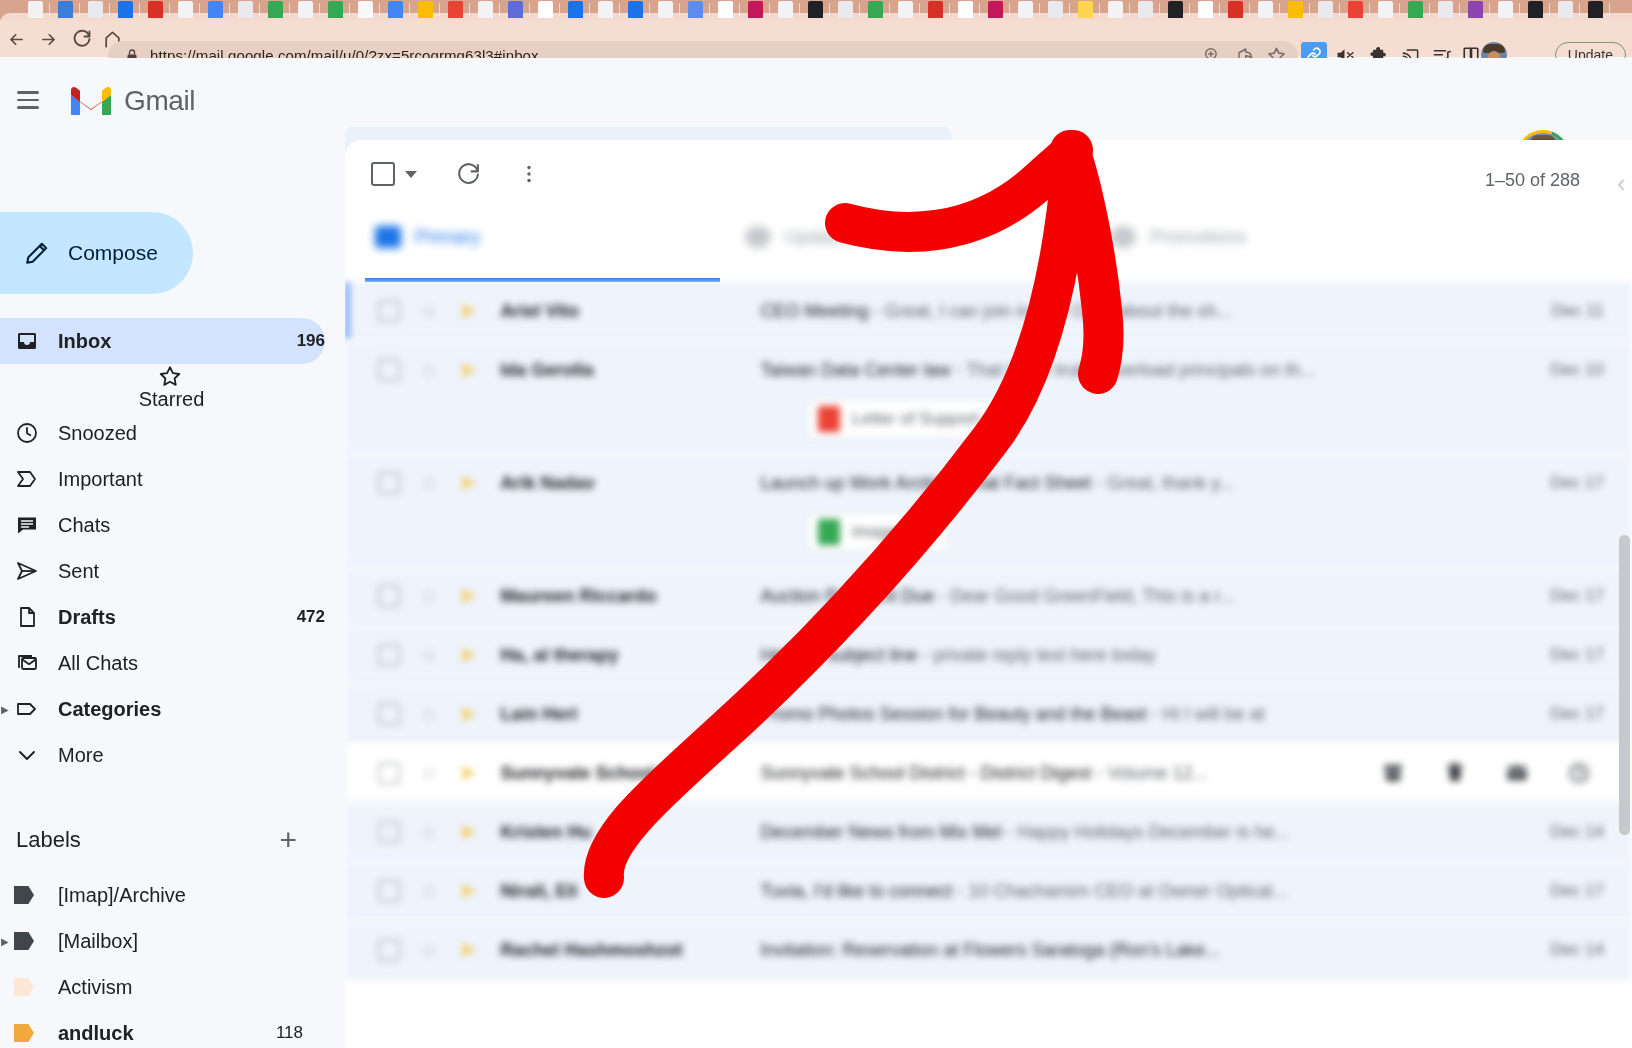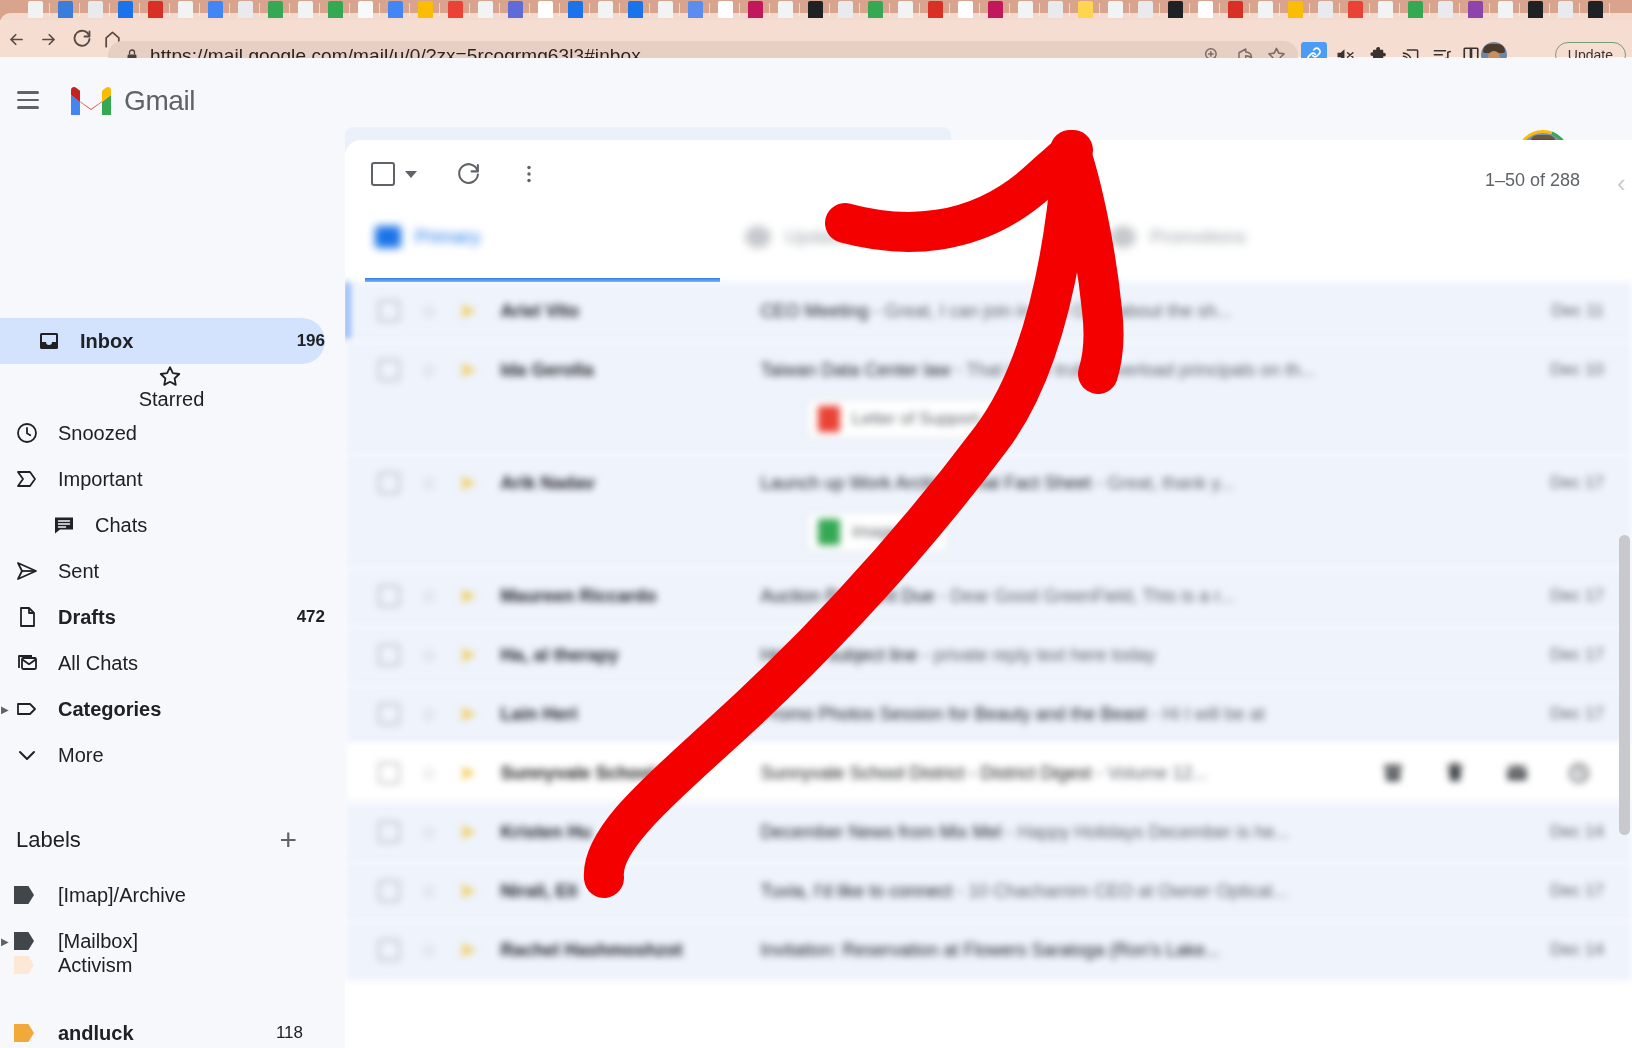--- a/index.html
+++ b/index.html
@@ -41,21 +41,21 @@
   }
   #omnibox {
     position: absolute; left: 108px; top: 21px; width: 1190px; height: 29px;
     background: #e8cfc4; border-radius: 15px;
     display: flex; align-items: center;
   }
   #omnibox .lock {
     margin-left: 18px; width: 12px; height: 14px; position: relative; flex: 0 0 auto;
   }
   #url-text {
-    margin-left: 12px; font-size: 19px; color: #2c2320;
+    margin-left: 12px; font-size: 15px; color: #2c2320;
     white-space: nowrap; letter-spacing: .1px;
   }
   .tb-icon {
     position: absolute; top: 22px; width: 26px; height: 26px;
     display: flex; align-items: center; justify-content: center; color: #463a35;
   }
   #update-btn {
     position: absolute; right: 6px; top: 22px; height: 26px;
     padding: 0 12px; border: 1px solid #7a9a72; border-radius: 14px;
     display: flex; align-items: center; font-size: 14px; color: #3a3330;
@@ -134,21 +134,21 @@
     display: flex; align-items: center; cursor: pointer;
   }
   #compose-label { margin-left: 18px; font-size: 21px; color: #001d35; }
   #compose-icon { margin-left: 24px; color: #001d35; display: flex; }
 
   .nav-row {
     position: absolute; left: 0; height: 46px; width: 325px;
     display: flex; align-items: center; border-radius: 0 24px 24px 0;
     cursor: pointer;
   }
-  .nav-row.active { background: #d3e3fd; padding-left: 22px; }
+  .nav-row.active { background: #d3e3fd; }
   .nav-icon { width: 26px; margin-left: 14px; display: flex; align-items: center; justify-content: center; color: #202124; }
   .nav-label { margin-left: 18px; font-size: 20px; color: #202124; flex: 1; }
   .nav-label.bold { font-weight: bold; }
   .nav-count { font-size: 17px; color: #202124; }
   .nav-count.bold { font-weight: bold; }
   .nav-caret { position: absolute; left: 1px; color: #5f6368; font-size: 10px; }
 
   #labels-head {
     position: absolute; left: 0; top: 676px; width: 325px; height: 48px;
     display: flex; align-items: center;
@@ -506,20 +506,29 @@
     <div id="gm-avatar">
       <div class="inner">
           <span class="hatband"></span>
           <span class="hat"></span>
           <span class="face"></span>
         </div>
     </div>
   </div>
 
   <div id="sidebar">
+    <div id="compose-btn">
+      <span id="compose-icon">
+        <svg width="26" height="26" viewBox="0 0 24 24" fill="none" stroke="currentColor" stroke-width="1.9" stroke-linejoin="round">
+            <path d="M16.5 3.5l4 4L8 20l-5 1 1-5z"></path>
+            <path d="M14.5 5.5l4 4"></path>
+          </svg>
+      </span>
+      <span id="compose-label">Compose</span>
+    </div>
     <div id="nav-list">
         <div class="nav-row active" style="top: 178px;">
           <span class="nav-icon">
             <svg width="24" height="24" viewBox="0 0 24 24" fill="currentColor">
               <path d="M3 5.5A1.5 1.5 0 0 1 4.5 4h15A1.5 1.5 0 0 1 21 5.5v13A1.5 1.5 0 0 1 19.5 20h-15A1.5 1.5 0 0 1 3 18.5zM5 6v7h4a3 3 0 0 0 6 0h4V6z"></path>
             </svg>
           </span>
           <span class="nav-label bold">Inbox</span>
           <span class="nav-count bold">196</span>
         </div>
@@ -541,21 +550,21 @@
           <span class="nav-label">Snoozed</span>
         </div>
         <div class="nav-row" style="top: 316px;">
           <span class="nav-icon">
             <svg width="24" height="24" viewBox="0 0 24 24" fill="none" stroke="currentColor" stroke-width="1.8" stroke-linejoin="round">
               <path d="M3 5h12l5 7-5 7H3l5-7z"></path>
             </svg>
           </span>
           <span class="nav-label">Important</span>
         </div>
-        <div class="nav-row" style="top: 362px; padding-left: 37px;">
+        <div class="nav-row" style="top: 362px;">
           <span class="nav-icon">
             <svg width="24" height="24" viewBox="0 0 24 24" fill="currentColor">
               <path d="M3 4.5h18v12H8l-5 4z"></path>
               <g stroke="#f6f8fc" stroke-width="1.5" stroke-linecap="round">
                 <path d="M6.5 8h11M6.5 11h11M6.5 14h7"></path>
               </g>
             </svg>
           </span>
           <span class="nav-label">Chats</span>
         </div>
@@ -618,21 +627,21 @@
           </span>
           <span class="label-name">[Imap]/Archive</span>
         </div>
         <div class="label-row" style="top: 778px;">
           <span class="nav-caret">▶</span>
           <span class="tag">
             <i style="background:#41464b"></i>
           </span>
           <span class="label-name">[Mailbox]</span>
         </div>
-        <div class="label-row" style="top: 802px;">
+        <div class="label-row" style="top: 824px;">
           <span class="tag">
             <i style="background:#fce8d5"></i>
           </span>
           <span class="label-name">Activism</span>
         </div>
         <div class="label-row" style="top: 870px;">
           <span class="tag">
             <i style="background:#f2a93b"></i>
           </span>
           <span class="label-name bold">andluck</span>

